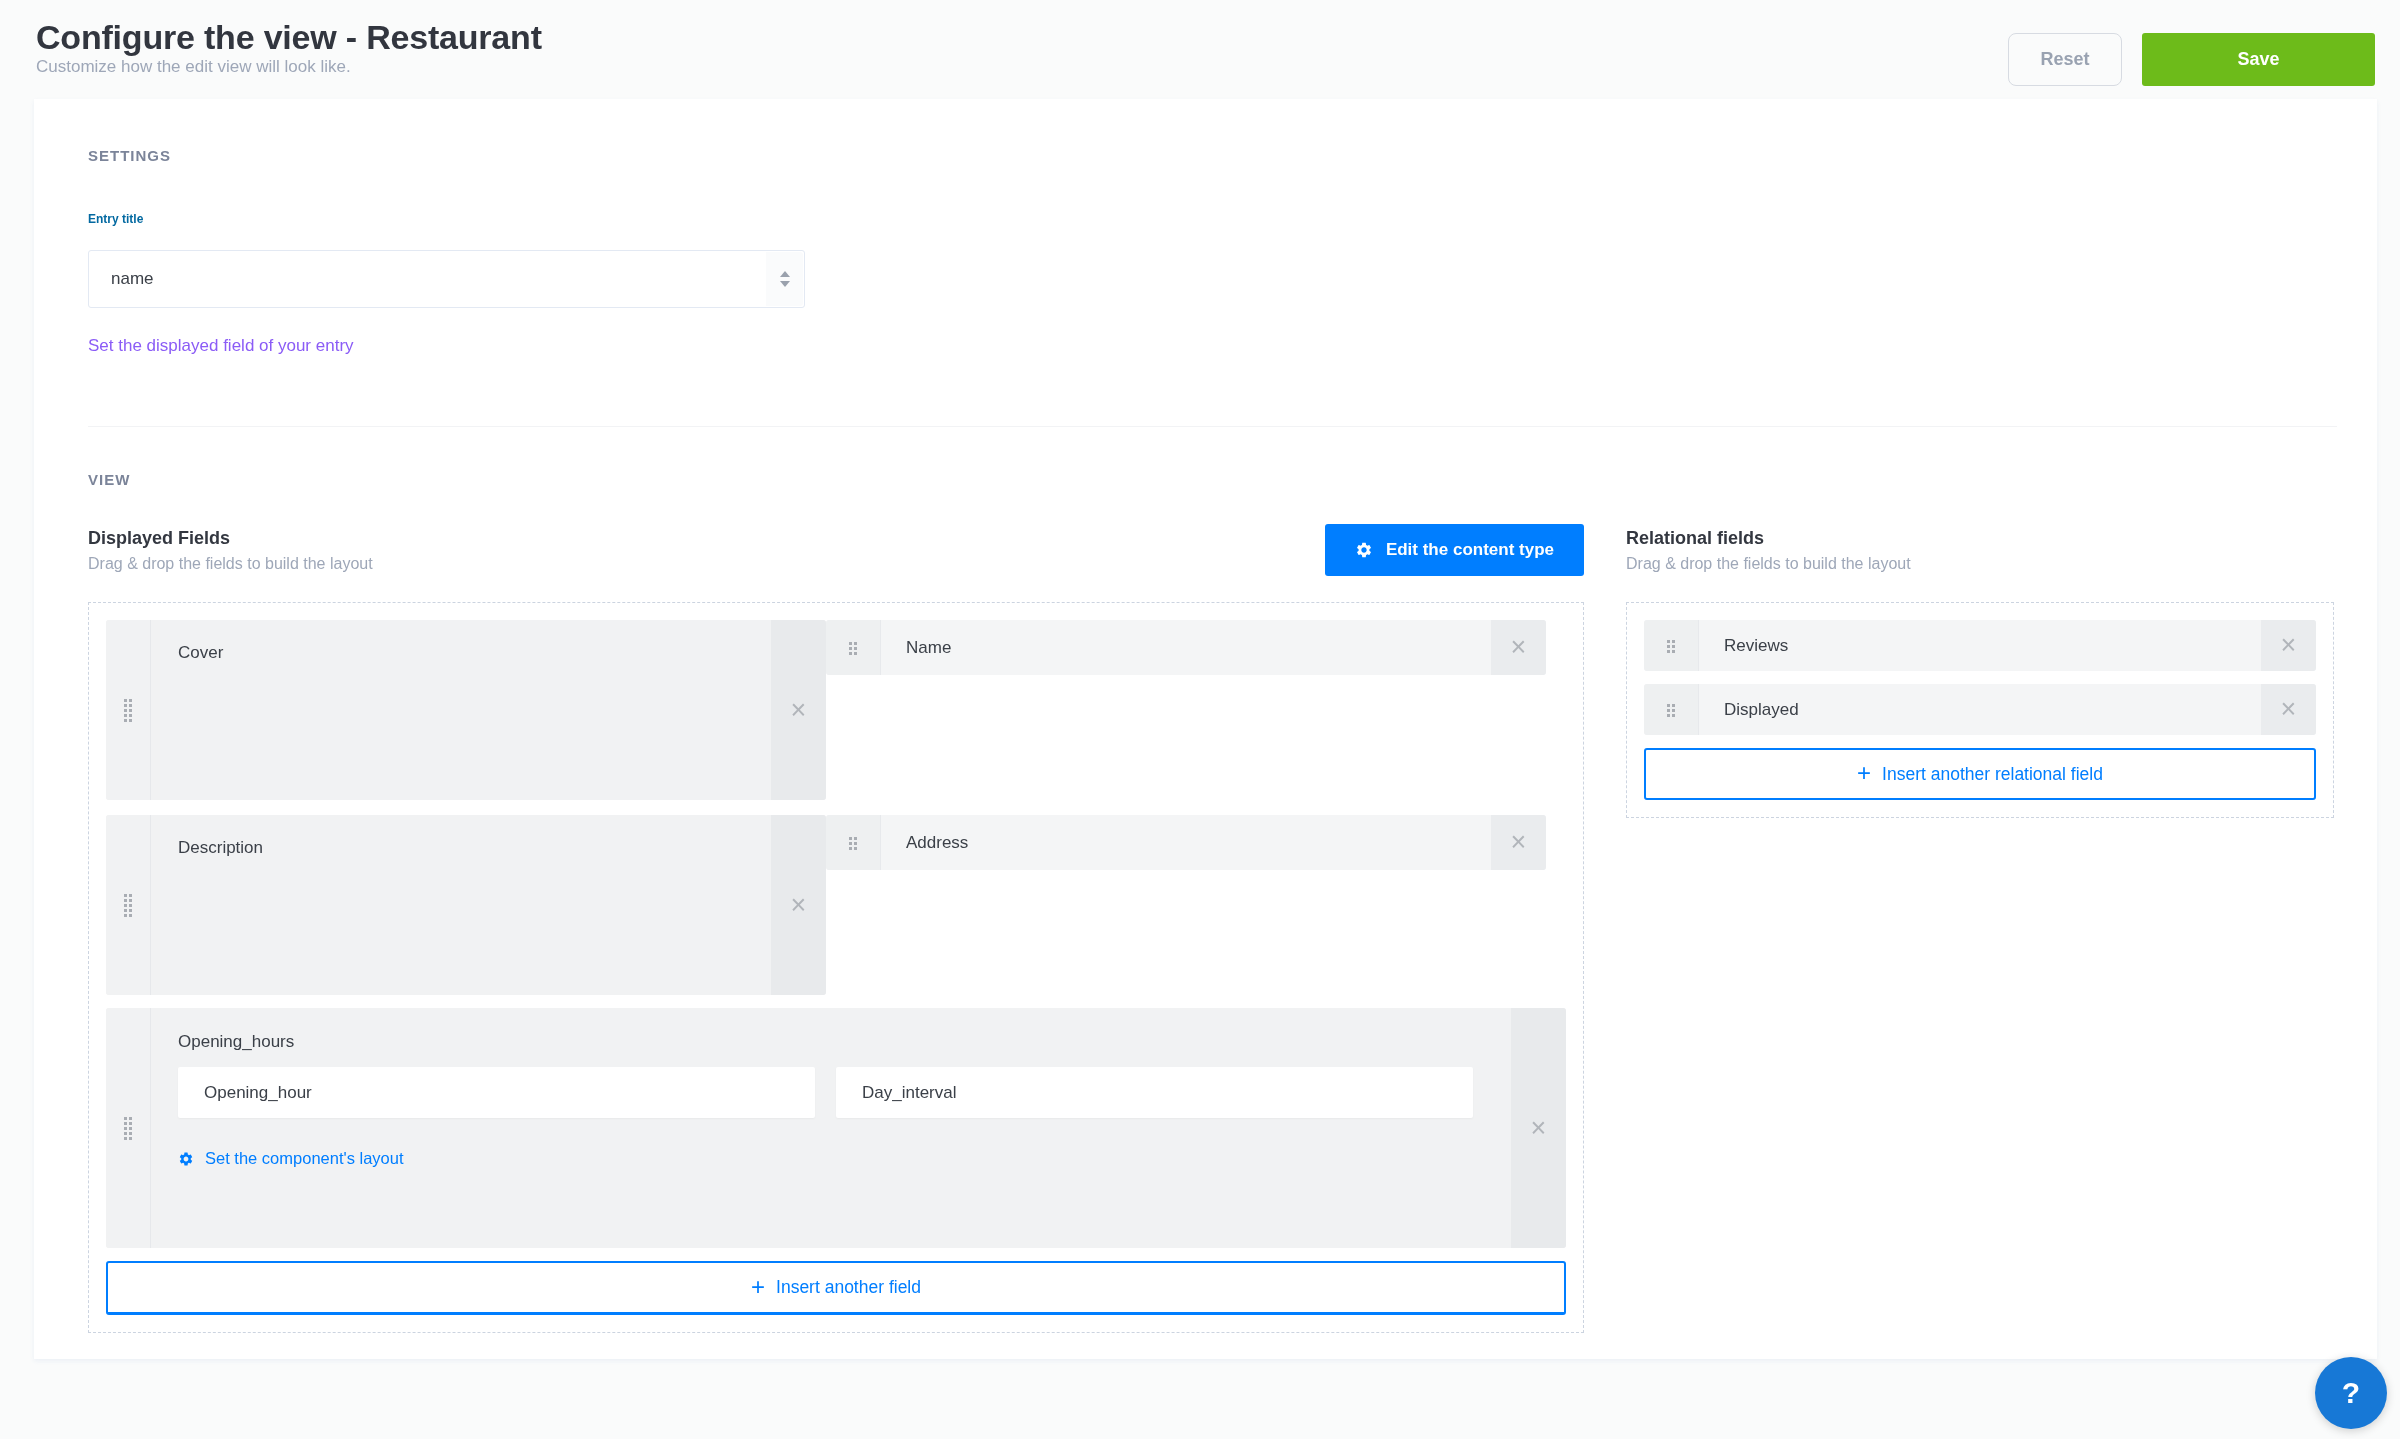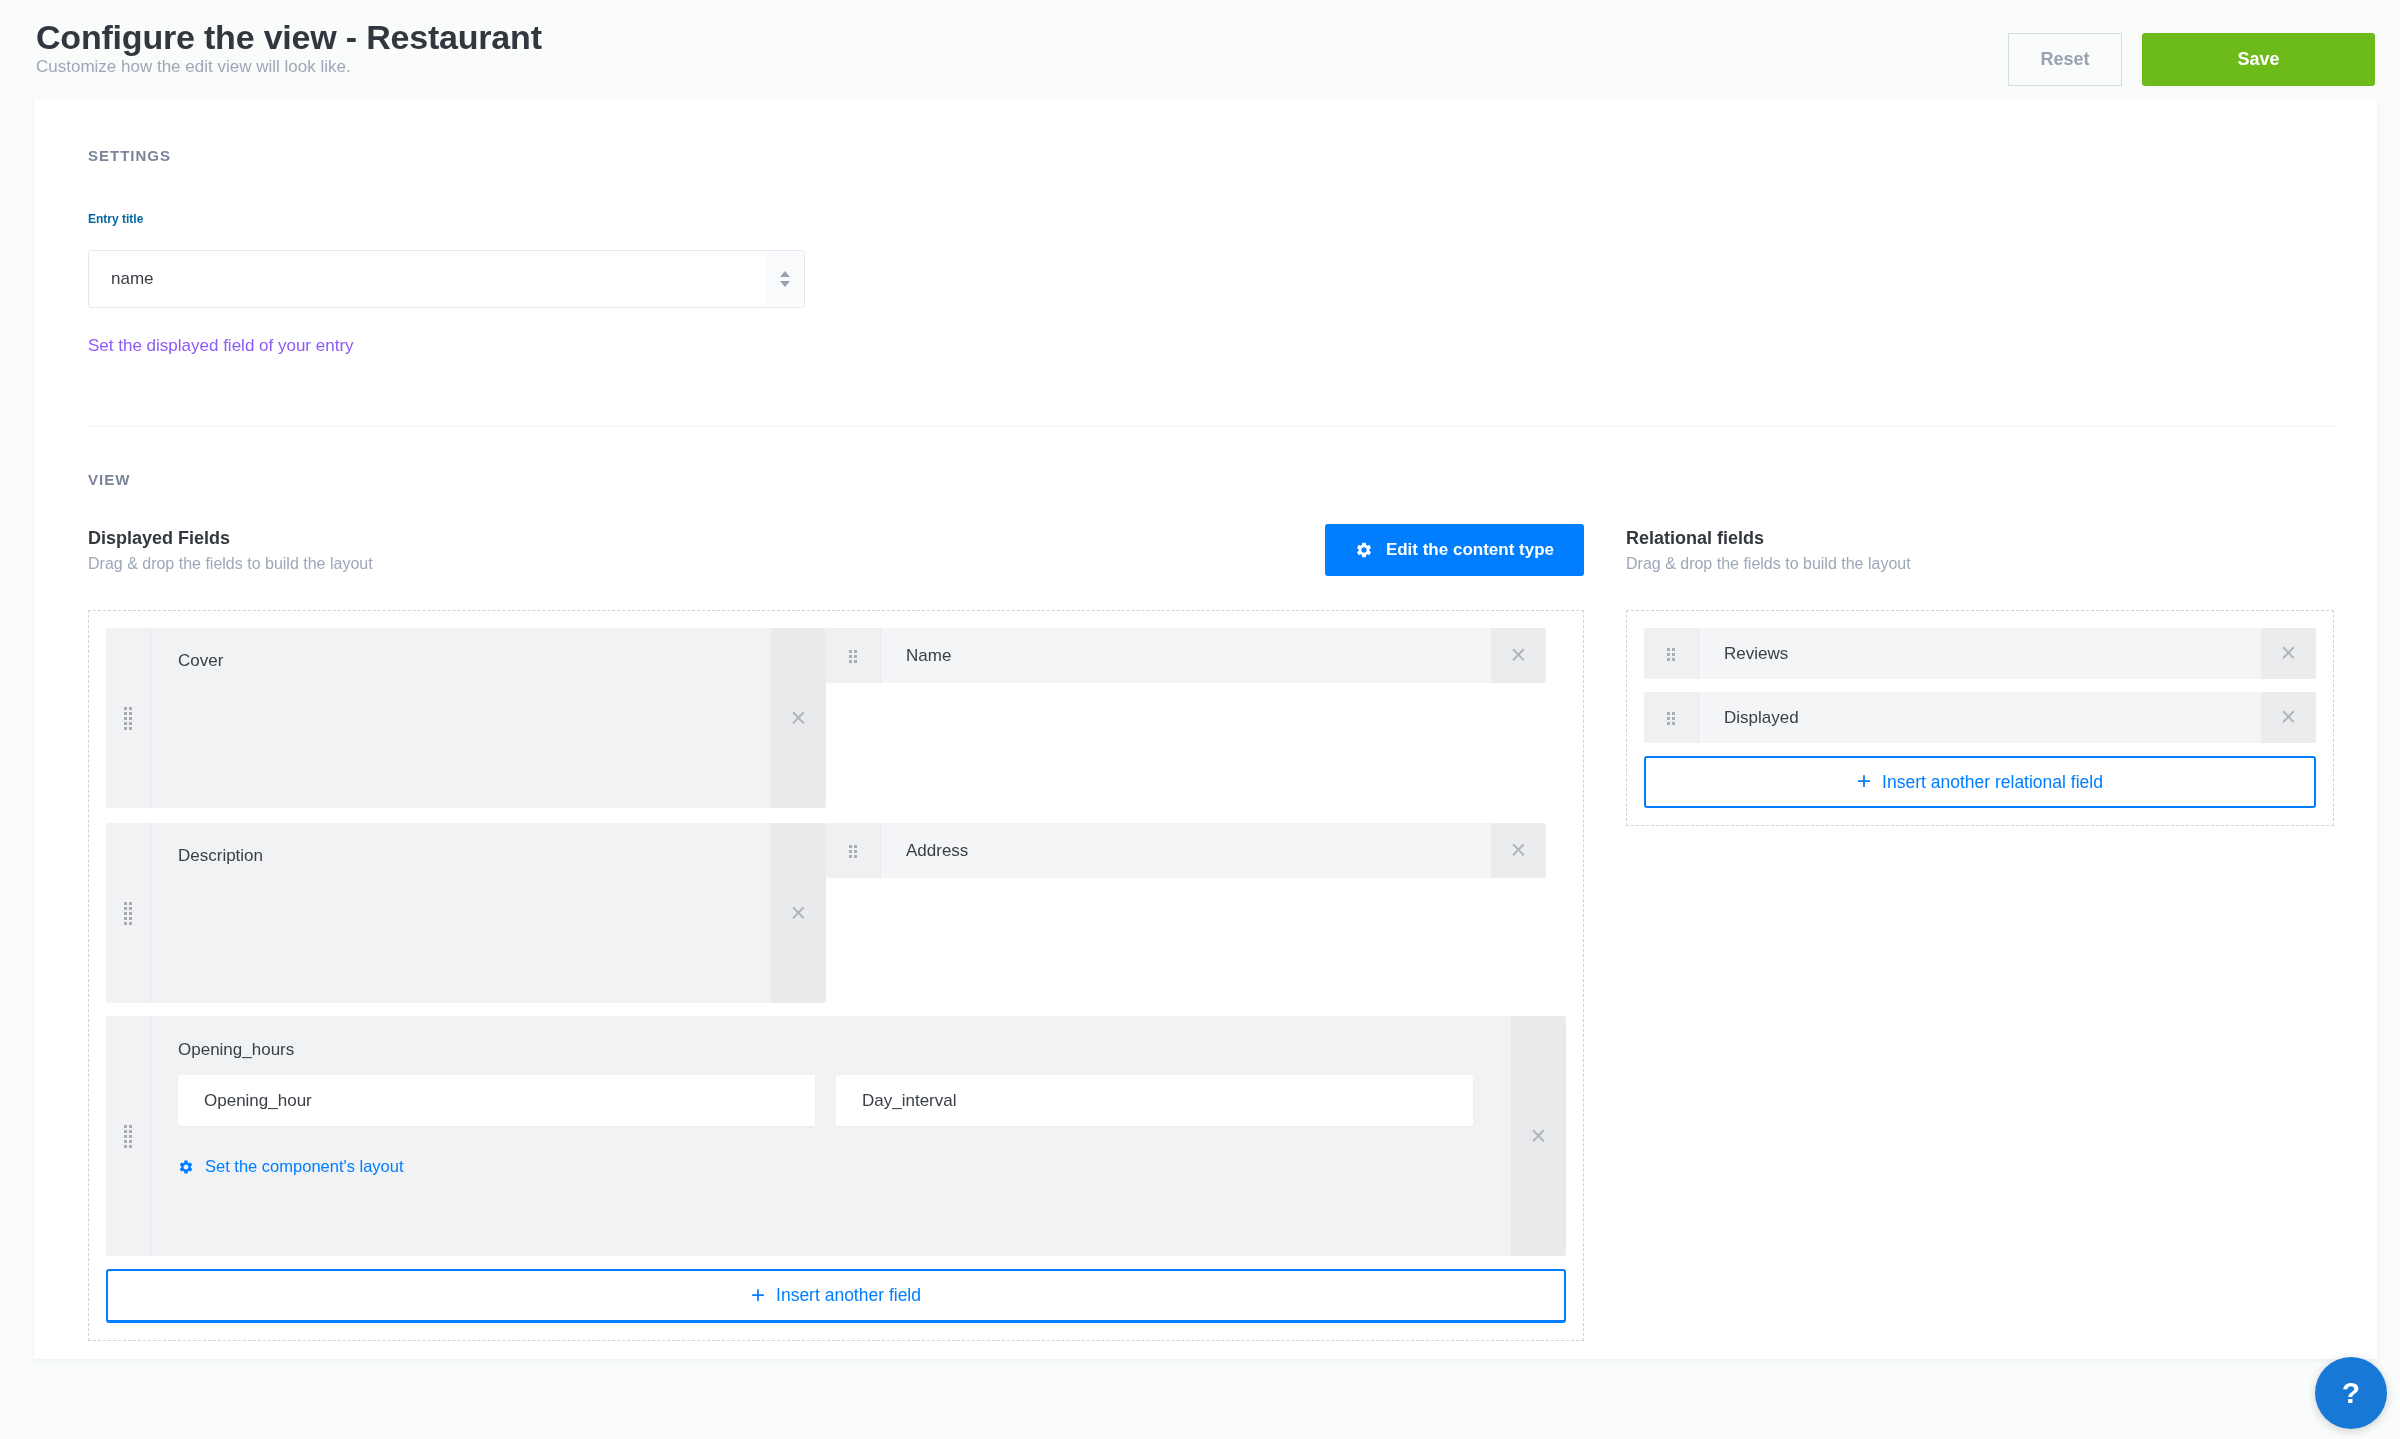--- a/index.html
+++ b/index.html
@@ -17,21 +17,21 @@
     justify-content: space-between;
     align-items: flex-start;
     padding: 18px 25px 0 36px;
   }
   .page-title { font-size: 34px; font-weight: 700; color: #32363f; letter-spacing: -0.2px; }
   .page-subtitle { margin-top: 0; font-size: 17px; color: #9ea7b8; }
   .header-actions { display: flex; gap: 20px; margin-top: 15px; }
   .btn-reset {
     width: 114px; height: 53px;
     background: transparent;
-    border: 1px solid #d7dbe2; border-radius: 0;
+    border: 1px solid #d7dbe2; border-radius: 8px;
     font-family: inherit; font-size: 18px; font-weight: 600; color: #99a2b1;
     cursor: pointer;
   }
   .btn-save {
     width: 233px; height: 53px;
     background: #6DBB1A;
     border: none; border-radius: 3px;
     font-family: inherit; font-size: 18px; font-weight: 700; color: #ffffff;
     cursor: pointer;
   }
@@ -74,21 +74,21 @@
   .tri-down { width: 0; height: 0; border-left: 5px solid transparent; border-right: 5px solid transparent; border-top: 6px solid #9aa1ad; }
   .entry-help { margin-top: 28px; font-size: 17px; color: #8b5cf6; }
 
   .section-divider { border: none; border-top: 1px solid #f2f3f5; margin-top: 70px; }
   .view-label { margin-top: 44px; }
 
   
   .view-columns { display: flex; gap: 42px; margin-top: 36px; }
   .col-left { width: 1496px; }
   .col-right { width: 708px; }
-  .col-header { height: 52px; display: flex; align-items: center; justify-content: space-between; margin-bottom: 34px; }
+  .col-header { height: 52px; display: flex; align-items: center; justify-content: space-between; margin-bottom: 26px; }
   .col-title { font-size: 18px; font-weight: 700; color: #333740; }
   .col-subtitle { margin-top: 6px; font-size: 16px; color: #9ea7b8; }
   .btn-edit-ct {
     height: 52px; padding: 0 30px;
     background: #007EFF; border: none; border-radius: 3px;
     display: flex; align-items: center; gap: 13px;
     font-family: inherit; font-size: 17px; font-weight: 700; color: #ffffff;
     cursor: pointer;
   }
 

